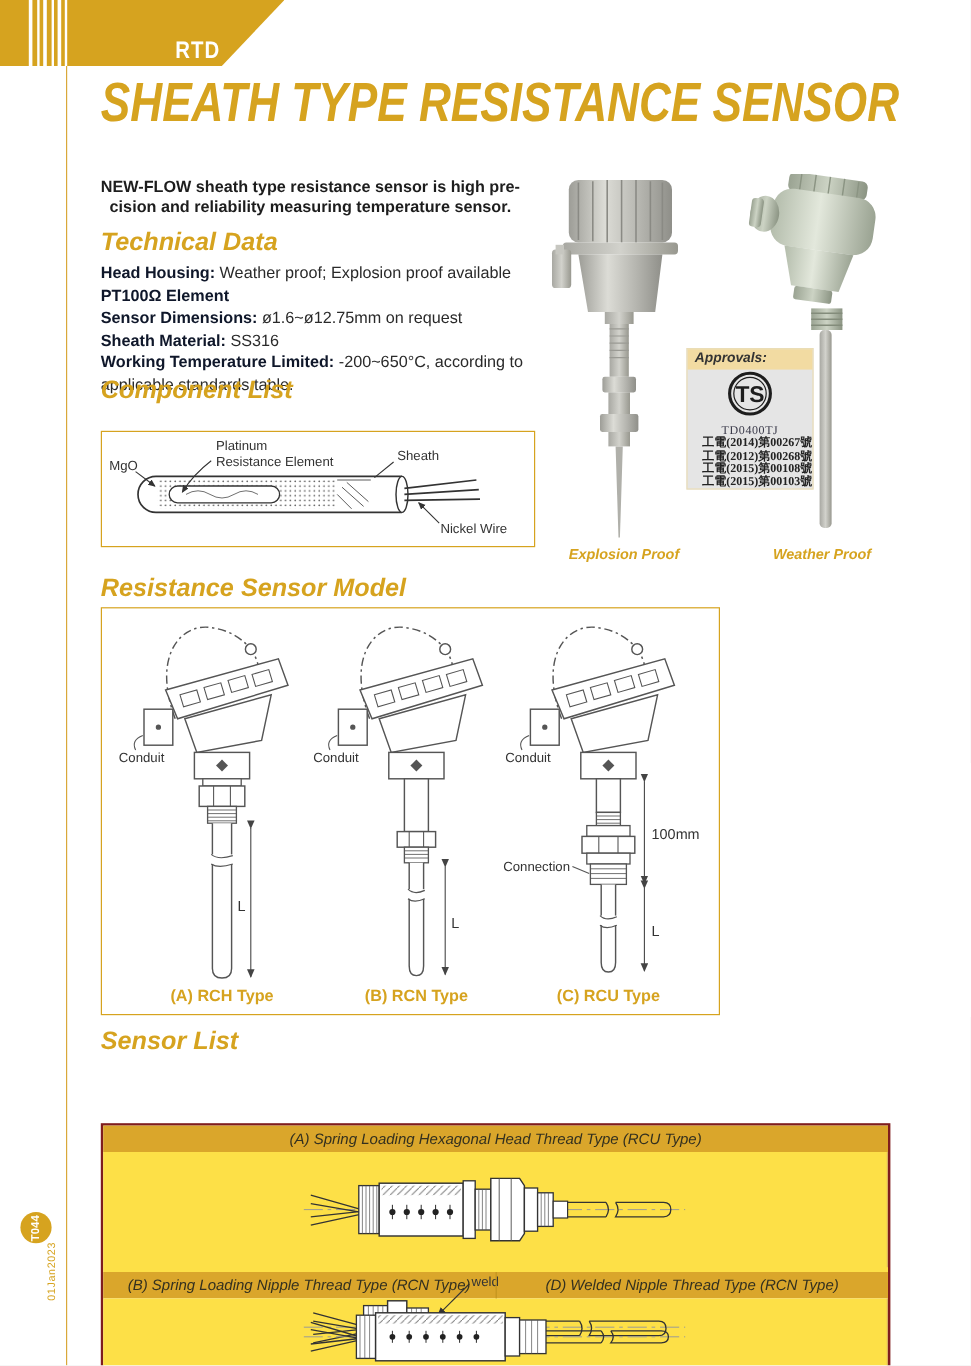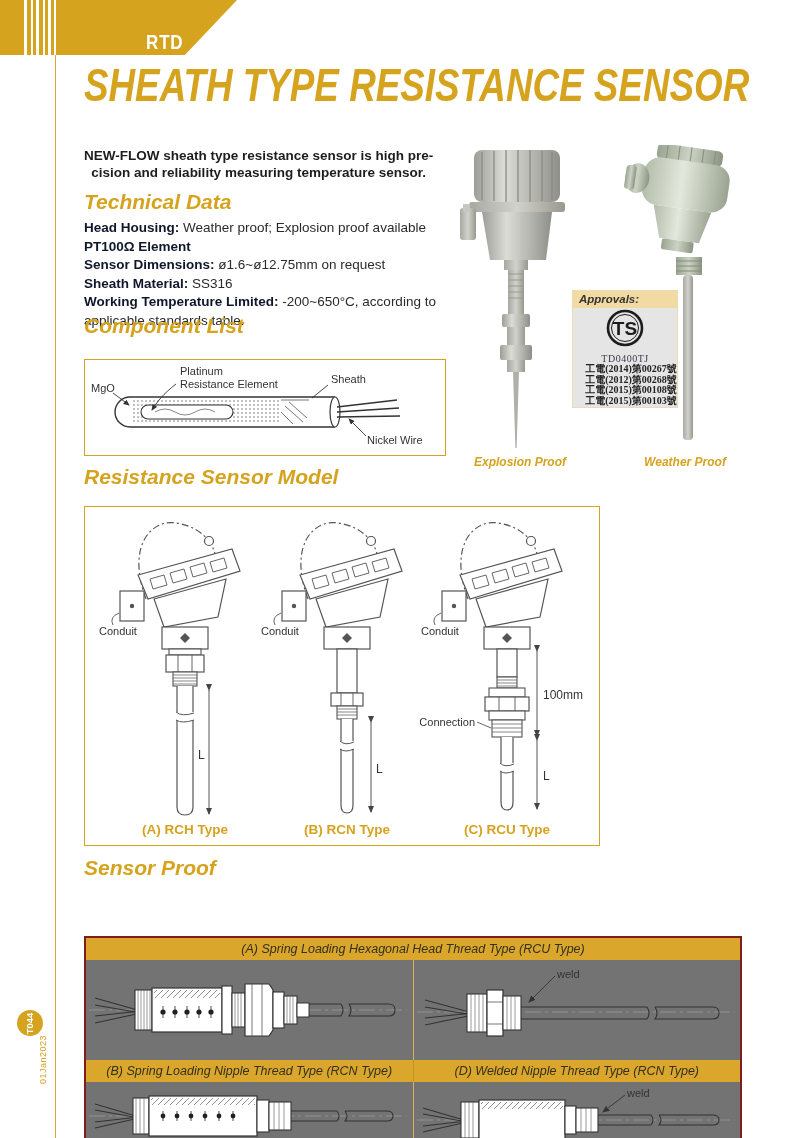--- a/index.html
+++ b/index.html
@@ -33,30 +33,30 @@
   #ep-label{left:450px;top:455px;}
   #wp-label{left:615px;top:455px;}
   
   #approvals{left:572px;top:290px;width:106px;height:118px;background:#e5e5e5;border:1px solid #EADDB6;box-sizing:border-box;}
   #approvals-head{height:17px;background:#F2DBA2;font-size:11.5px;font-weight:bold;font-style:italic;
                   color:#333;padding:2px 0 0 6px;box-sizing:border-box;}
   #approvals-body{text-align:center;}
   #cert-id{font-family:"Liberation Serif",serif;font-size:10px;color:#3a3a4a;letter-spacing:.5px;margin-top:1px;}
   .cert-line{font-family:"Liberation Serif",serif;font-size:10px;font-weight:bold;color:#222;line-height:10.5px;white-space:nowrap;margin-left:12px;}
   
-  #model-head{left:84px;top:465px;}
+  #model-head{left:84px;top:479px;}
   #model-box{left:84px;top:506px;width:516px;height:340px;border:1.5px solid #D6A31F;background:#fff;box-sizing:border-box;}
   
   #stype-head{left:84px;top:856px;}
   #stype-table{left:84px;top:936px;width:658px;height:212px;border:2px solid #7f1d1d;box-sizing:border-box;background:#fff;}
   .thead-row{display:flex;height:22px;background:#DAA62B;}
   .thead-cell{flex:1;display:flex;align-items:center;justify-content:center;
               font-size:12.5px;font-style:italic;color:#33301f;border-right:1px solid #c3941f;box-sizing:border-box;}
   .thead-cell:last-child{border-right:none;}
-  .tbody-row{display:flex;background:#737373;}
+  .tbody-row{display:flex;background:#fde047;flex-direction:column;}
   .tbody-cell{flex:1;display:flex;align-items:center;justify-content:center;border-right:1px solid #D9B35C;box-sizing:border-box;}
   .tbody-cell:last-child{border-right:none;}
   .row-draw1{height:100px;}
   .row-draw2{height:68px;}
   
   #page-badge{left:17px;top:1010px;width:26px;height:26px;border-radius:50%;background:#D6A31F;
               display:flex;align-items:center;justify-content:center;}
   #page-badge span{color:#fff;font-size:9.5px;font-weight:bold;transform:rotate(-90deg);white-space:nowrap;}
   #page-date{left:38px;top:1084px;color:#D6A31F;font-size:9px;transform:rotate(-90deg);
              transform-origin:left top;white-space:nowrap;letter-spacing:.5px;}
@@ -278,21 +278,21 @@
       <path d="M350,118 Q346,110 356,106" fill="none" stroke="#555" stroke-width=".9"></path>
       <text x="390" y="219" text-anchor="end" class="draw-label">Connection</text>
       <path d="M392,215 L406,221" stroke="#555" stroke-width=".9" fill="none"></path>
 
       <text x="100" y="327" text-anchor="middle" font-size="13.5" font-weight="bold" fill="#D6A31F">(A) RCH Type</text>
       <text x="262" y="327" text-anchor="middle" font-size="13.5" font-weight="bold" fill="#D6A31F">(B) RCN Type</text>
       <text x="422" y="327" text-anchor="middle" font-size="13.5" font-weight="bold" fill="#D6A31F">(C) RCU Type</text>
     </svg>
   </div>
 
-  <div id="stype-head" class="abs gold-h">Sensor Proof</div>
+  <div id="stype-head" class="abs gold-h">Sensor List</div>
   <div id="stype-table" class="abs">
     <div class="thead-row">
       <div class="thead-cell">(A) Spring Loading Hexagonal Head Thread Type (RCU Type)</div>
     </div>
     <div class="tbody-row row-draw1">
       <div class="tbody-cell">
         <svg width="320" height="96" viewBox="0 0 320 96">
           <defs>
               <pattern id="hat1" width="6" height="6" patternUnits="userSpaceOnUse">
                 <path d="M0,6 L6,0" stroke="#777" stroke-width=".8"></path>

